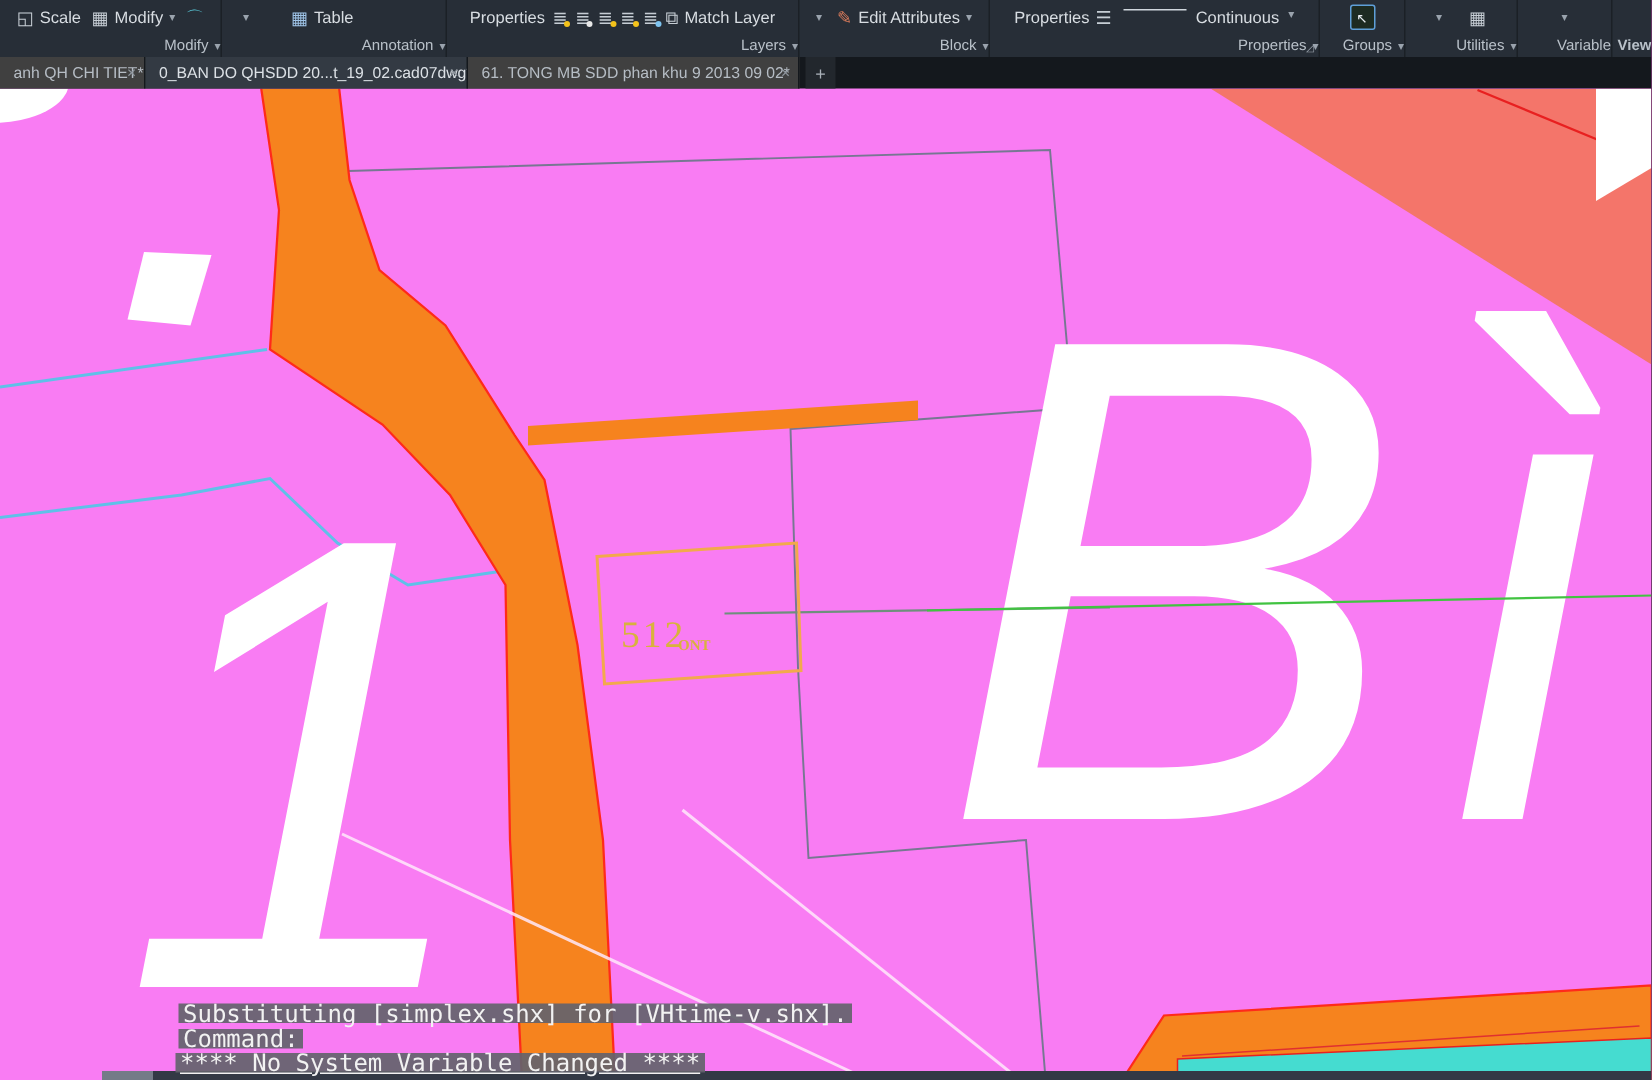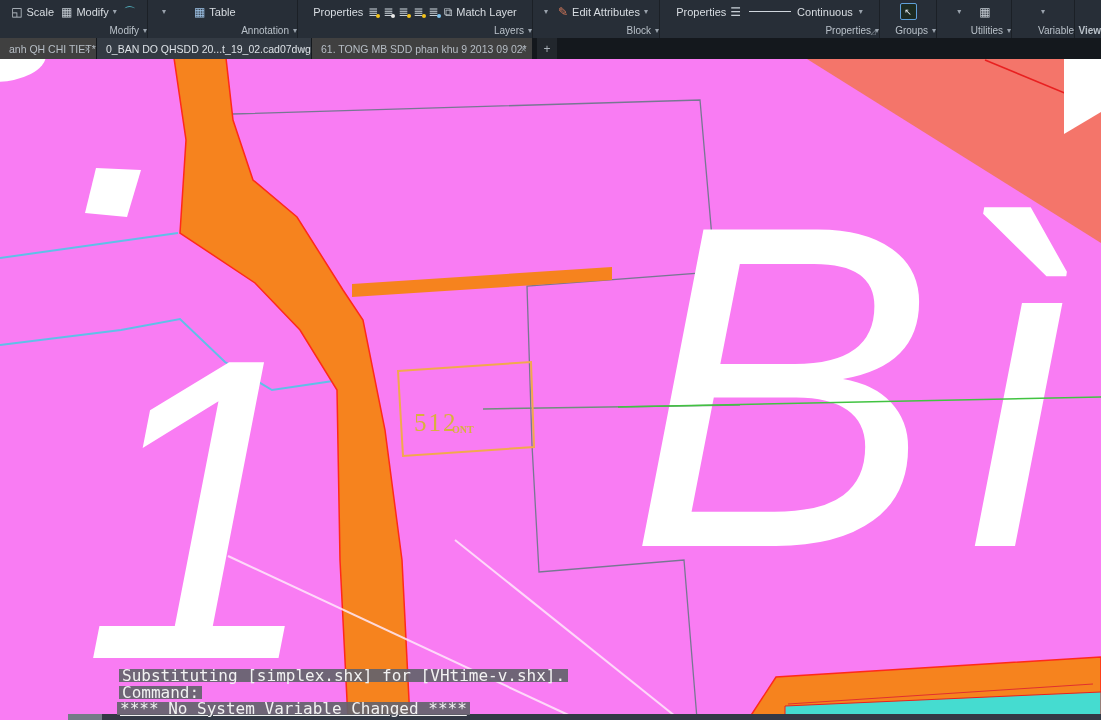--- a/index.html
+++ b/index.html
@@ -14,21 +14,21 @@
   .ico{font-size:12px;line-height:1;color:#c6cdd4;display:inline-block;}
   .ico-teal{color:#58c6d6;}
   .ico-blue{color:#9fc4e8;}
   .ico-pen{color:#d87a5a;}
   .lay{position:relative;}
   .lay::after{content:"";position:absolute;width:4px;height:4px;border-radius:50%;right:-2px;bottom:0;}
   .dot-y::after{background:#f3c21b;}
   .dot-w::after{background:#e8e8e8;}
   .dot-b::after{background:#7ec3ef;}
   .groups-box{width:15px;height:15px;border:1px solid #5f9fd8;background:#1d2b22;display:flex;align-items:center;justify-content:center;color:#e9eef3;font-size:9px;border-radius:2px;}
-  .combo{display:flex;align-items:center;gap:6px;color:#d8dde2;}
+  .combo{display:flex;align-items:flex-start;gap:6px;color:#d8dde2;}
   .combo .line{display:inline-block;width:42px;height:1px;background:#cfd6dd;}
   .launcher{position:absolute;right:3px;bottom:2px;font-size:7px;color:#9aa3ad;}
   
   .tabbar{position:absolute;top:38px;left:0;width:1101px;height:21px;background:#14181d;display:flex;align-items:stretch;z-index:30;}
   .tab{position:relative;display:flex;align-items:center;background:#404040;color:#b6bdc5;font-size:10.5px;padding:0 20px 0 9px;border-right:1px solid #14181d;white-space:nowrap;overflow:hidden;box-sizing:border-box;}
   .tab.active{background:#333a43;color:#dce1e6;}
   .tab .x{position:absolute;right:5px;top:50%;transform:translateY(-50%);font-size:8px;color:#8e959d;}
   .plus{width:20px;display:flex;align-items:center;justify-content:center;background:#22272d;color:#aab1b9;font-size:12px;margin-left:4px;}
   
   .canvas{position:absolute;top:59px;left:0;width:1101px;height:661px;overflow:hidden;}

